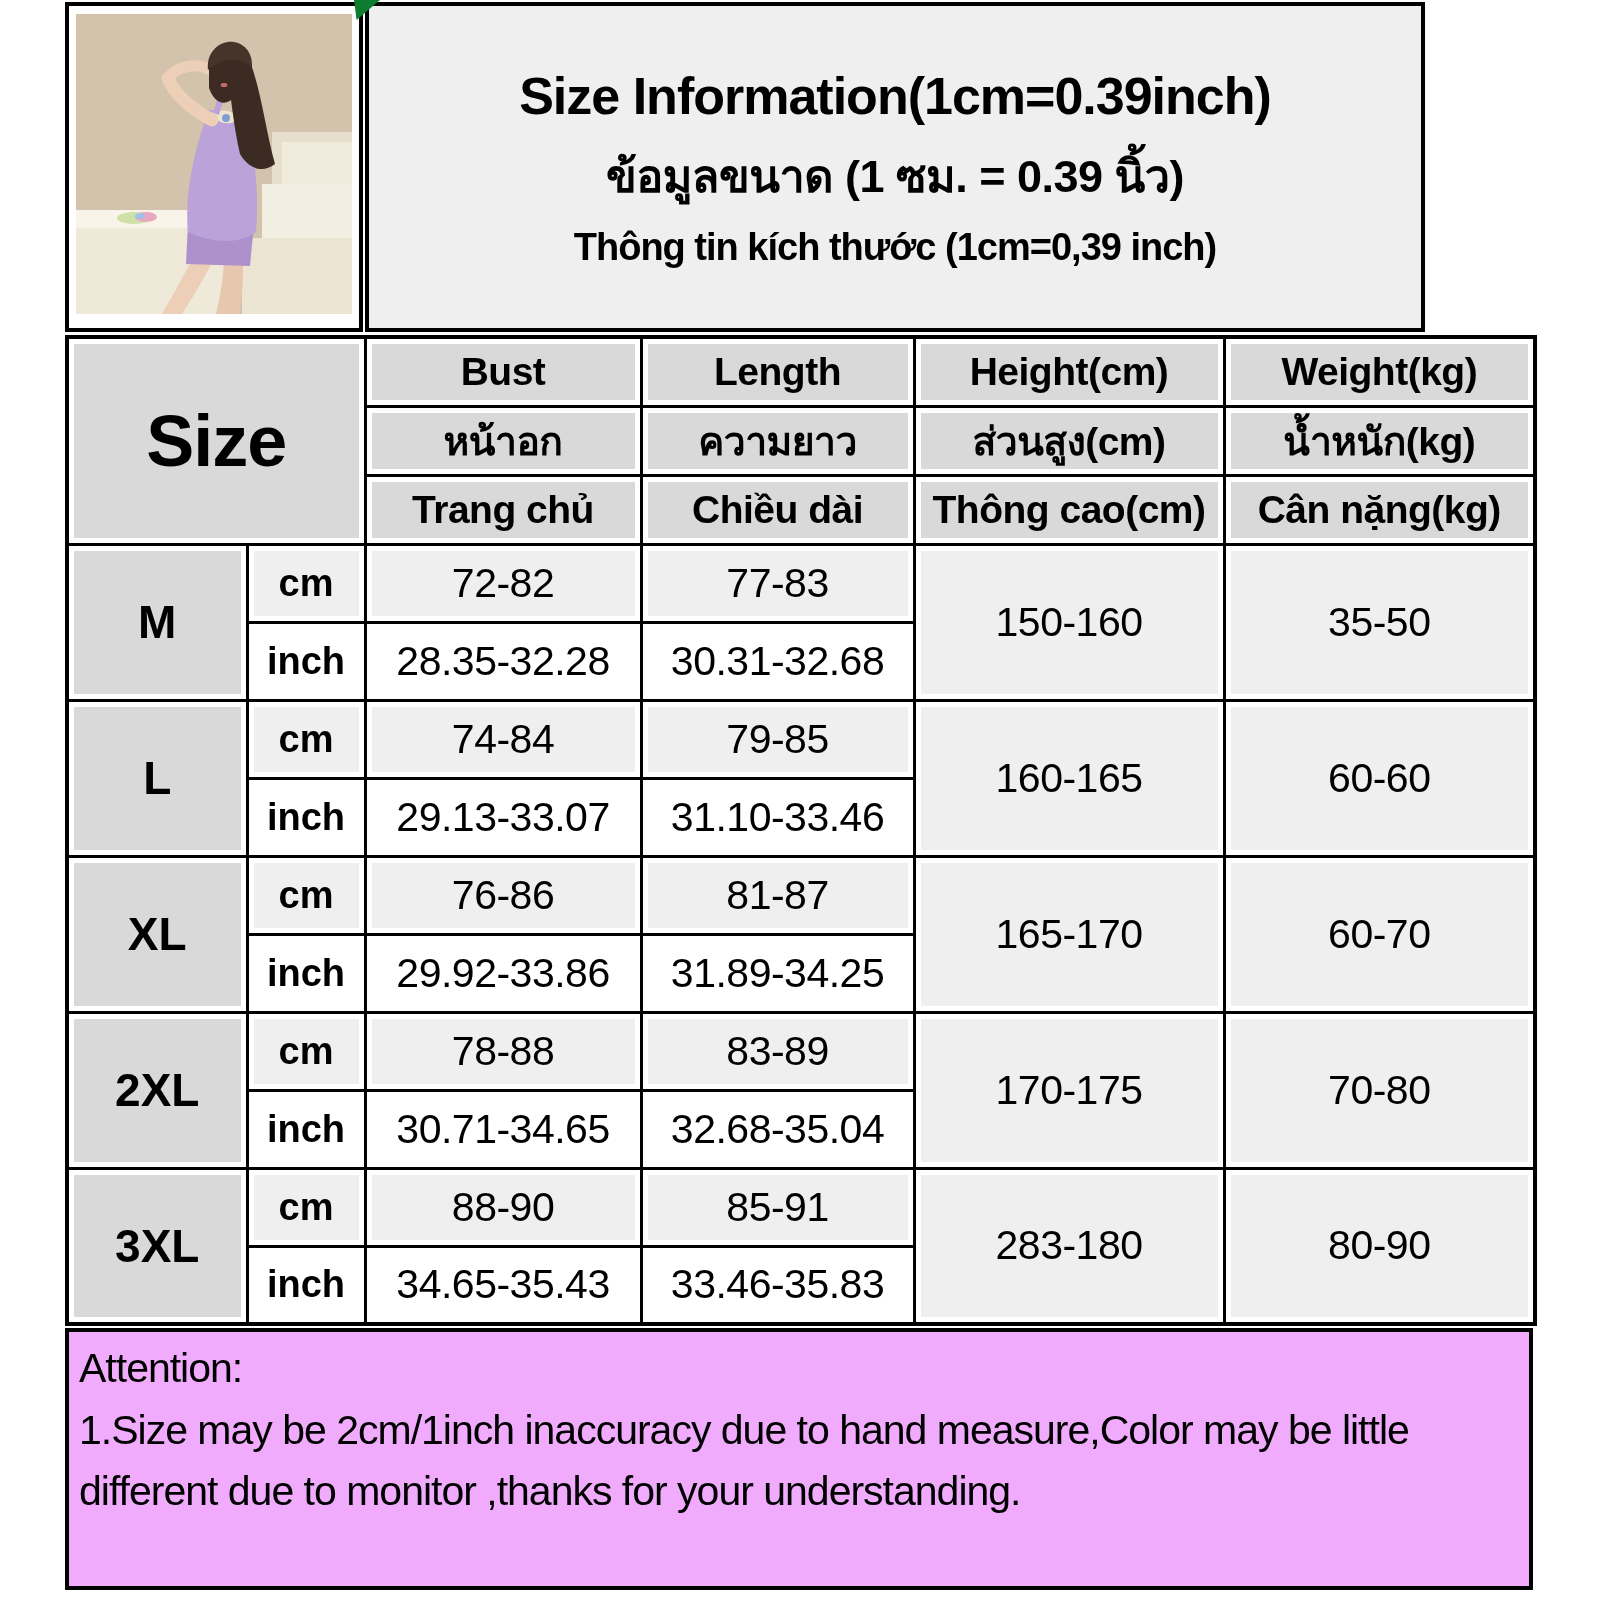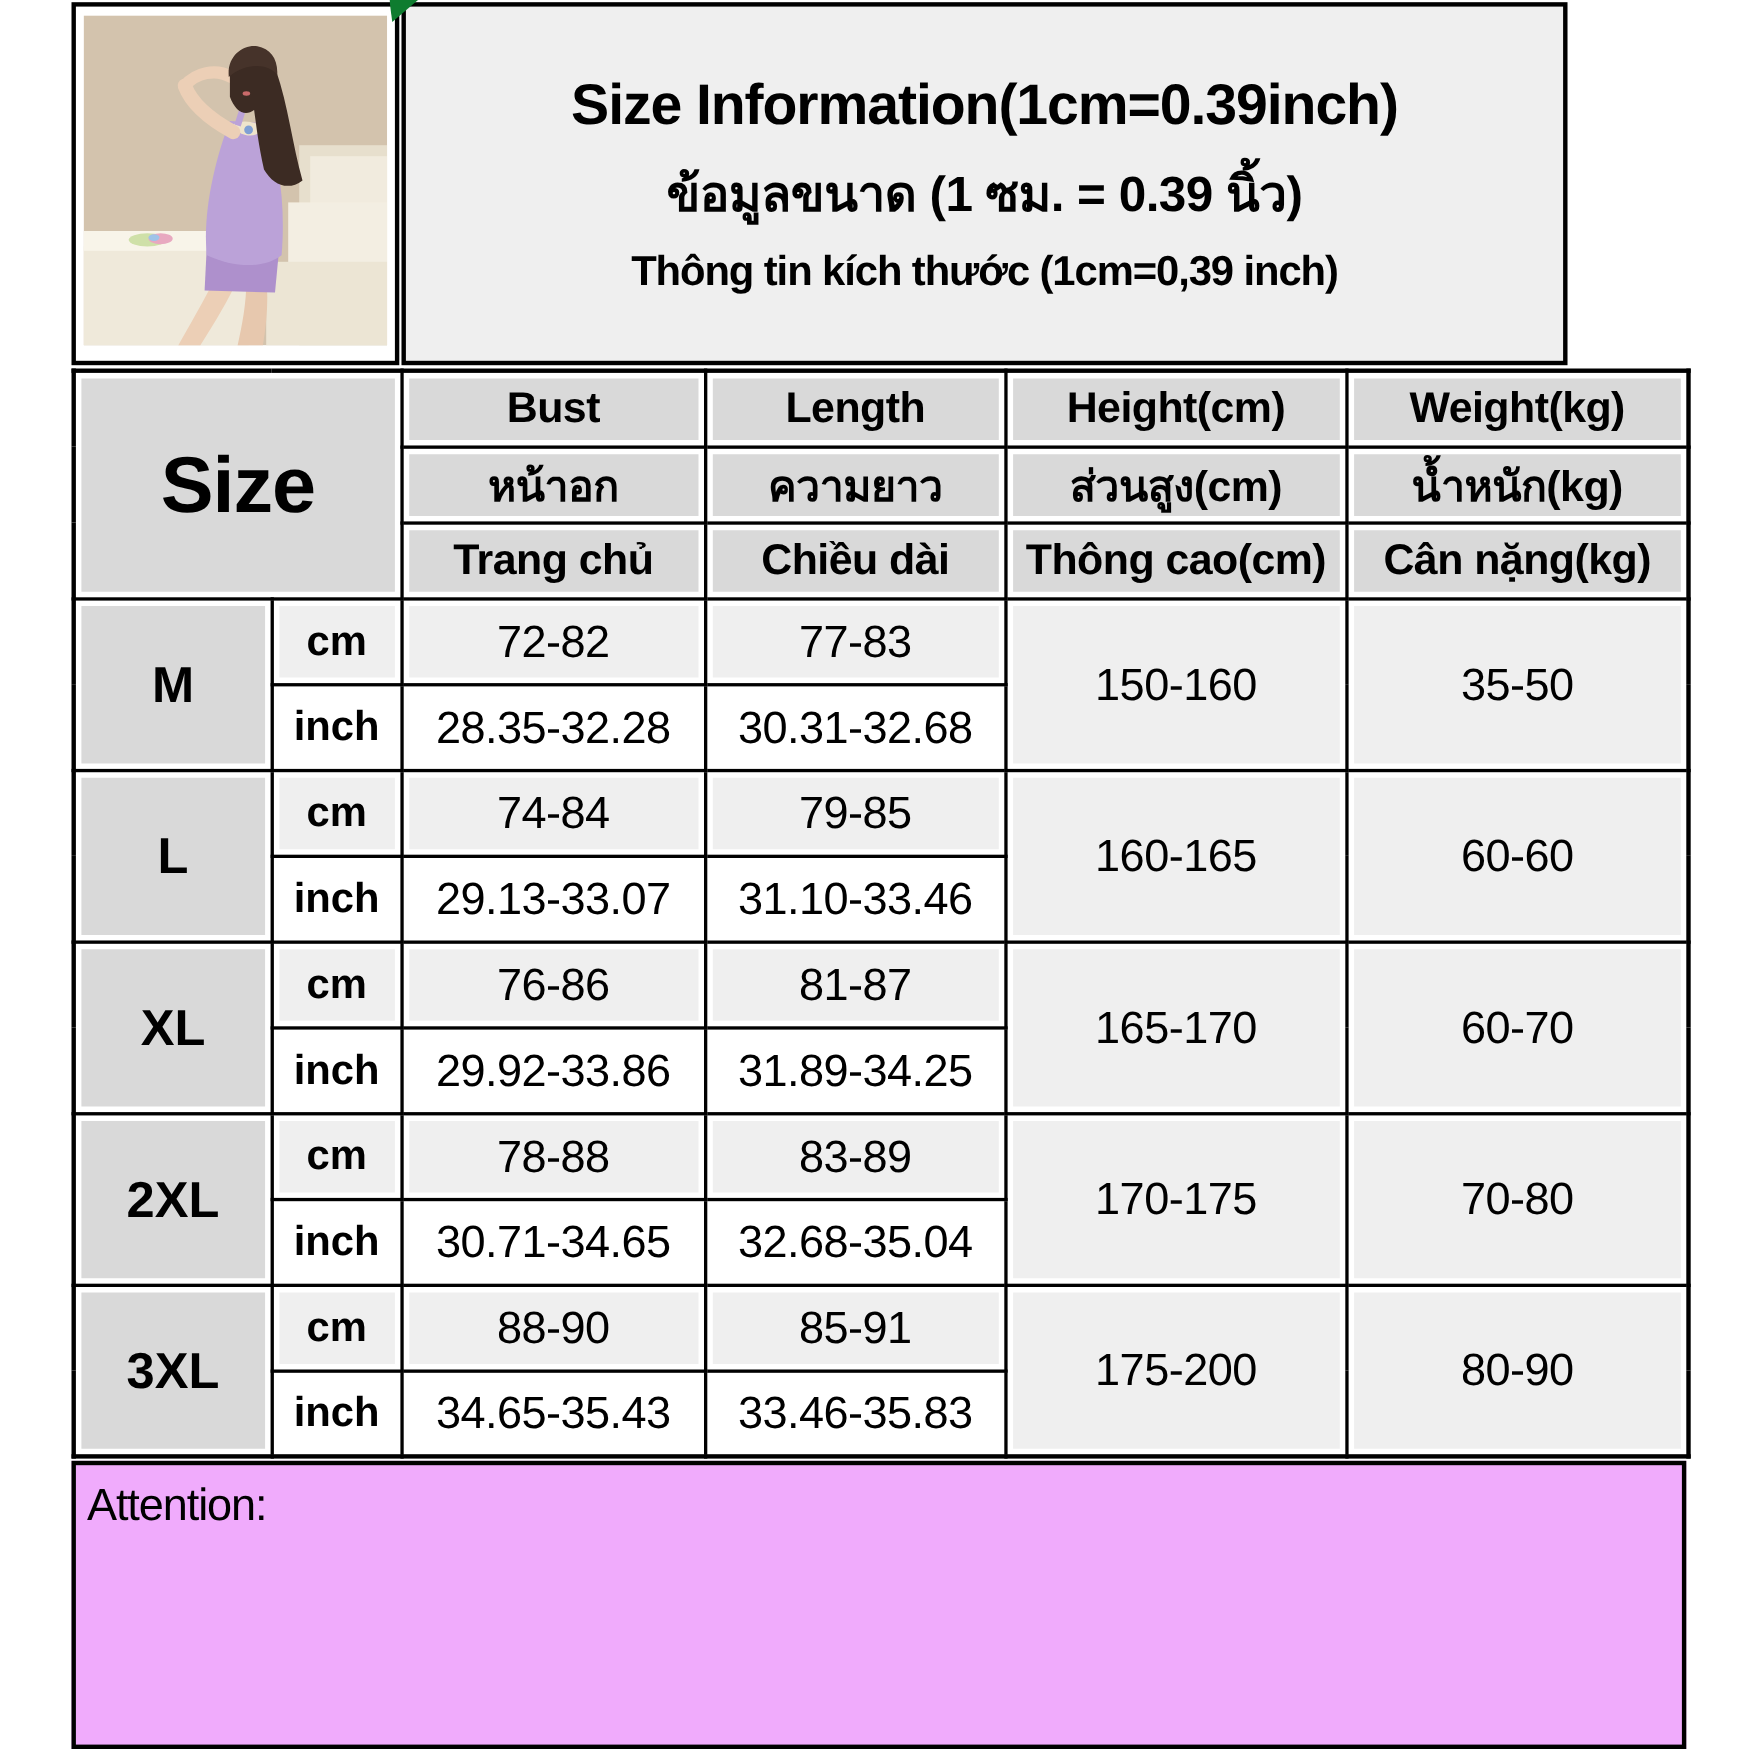--- a/index.html
+++ b/index.html
@@ -198,28 +198,29 @@
         <td class="bg-white c-unit">inch</td>
         <td class="bg-white c-val">30.71-34.65</td>
         <td class="bg-white c-val">32.68-35.04</td>
       </tr>
 
       <tr class="r-data">
         <td rowspan="2" class="bg-gray c-size">3XL</td>
         <td class="bg-light c-unit">cm</td>
         <td class="bg-light c-val">88-90</td>
         <td class="bg-light c-val">85-91</td>
-        <td rowspan="2" class="bg-light c-val">175-200</td>
+        <td rowspan="2" class="bg-light c-val">283-180</td>
         <td rowspan="2" class="bg-light c-val">80-90</td>
       </tr>
       <tr class="r-data">
         <td class="bg-white c-unit">inch</td>
         <td class="bg-white c-val">34.65-35.43</td>
         <td class="bg-white c-val">33.46-35.83</td>
       </tr>
     </tbody>
   </table>
 
   <div class="attention-box">
     <div class="att-line">Attention:</div>
+    <div class="att-line">1.Size may be 2cm/1inch inaccuracy due to hand measure,Color may be little different due to monitor ,thanks for your understanding.</div>
   </div>
 
 </div>
 
 </body></html>

